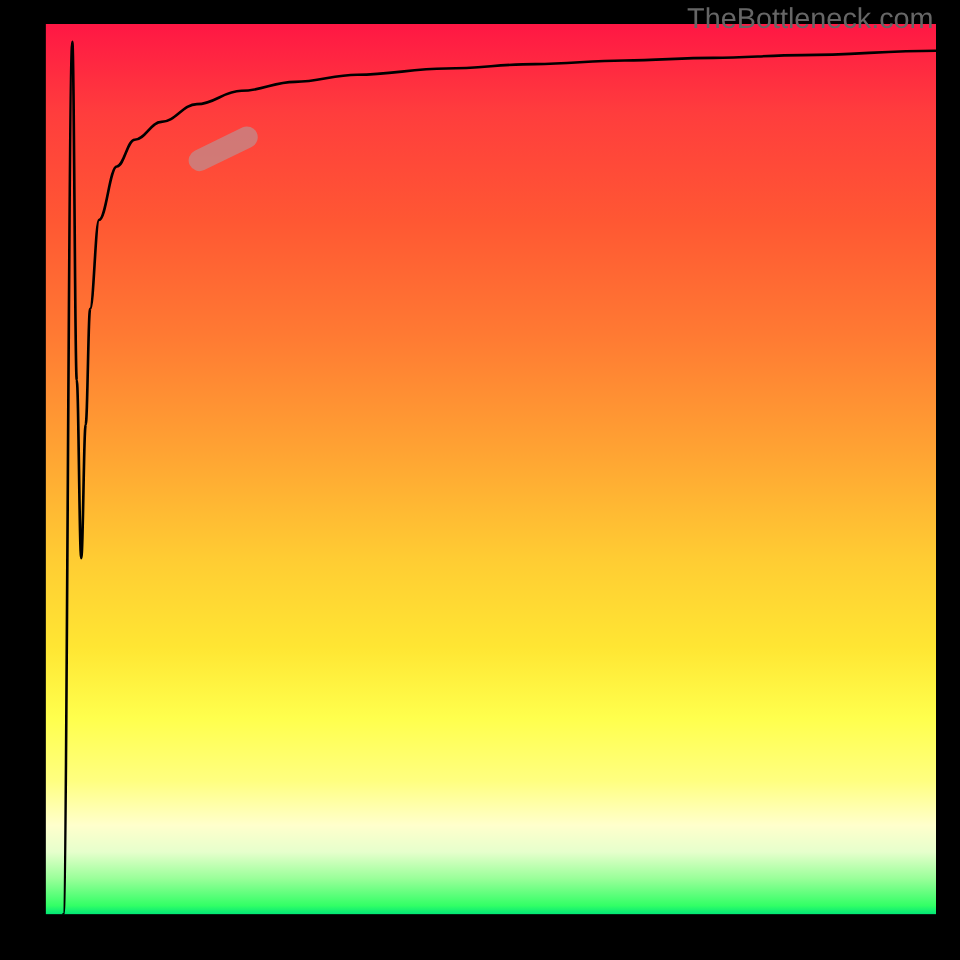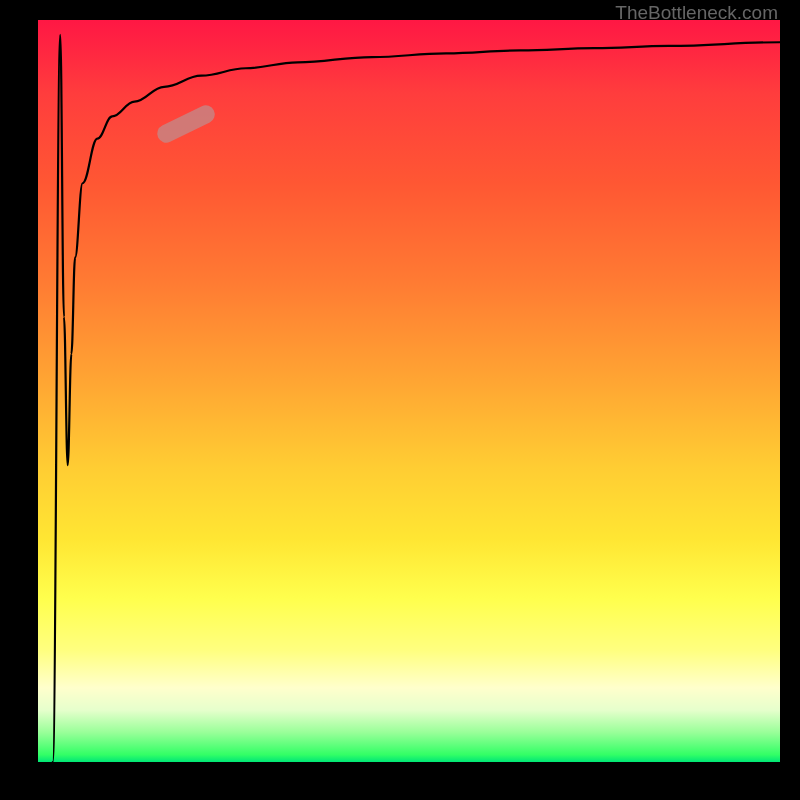--- a/index.html
+++ b/index.html
@@ -60,21 +60,21 @@
         #e6ffcc 93%,
         #99ff99 96%,
         #33ff66 99%,
         #00e676 100%
       );
     }
     .watermark {
       position: absolute;
       top: 2px;
       right: 22px;
-      font-size: 19px;
+      font-size: 24px;
       color: #666;
       font-weight: 500;
       z-index: 10;
     }
     .curve-svg {
       position: absolute;
       left: 0;
       top: 0;
       width: 100%;
       height: 100%;

